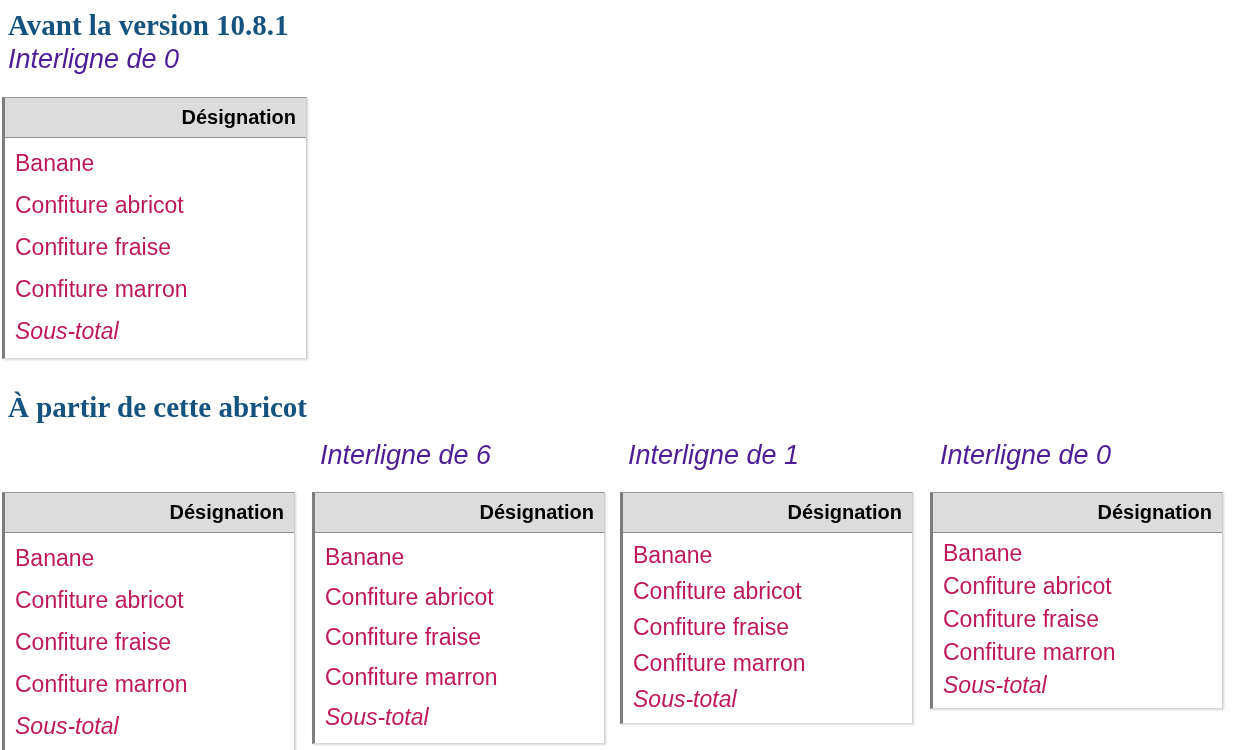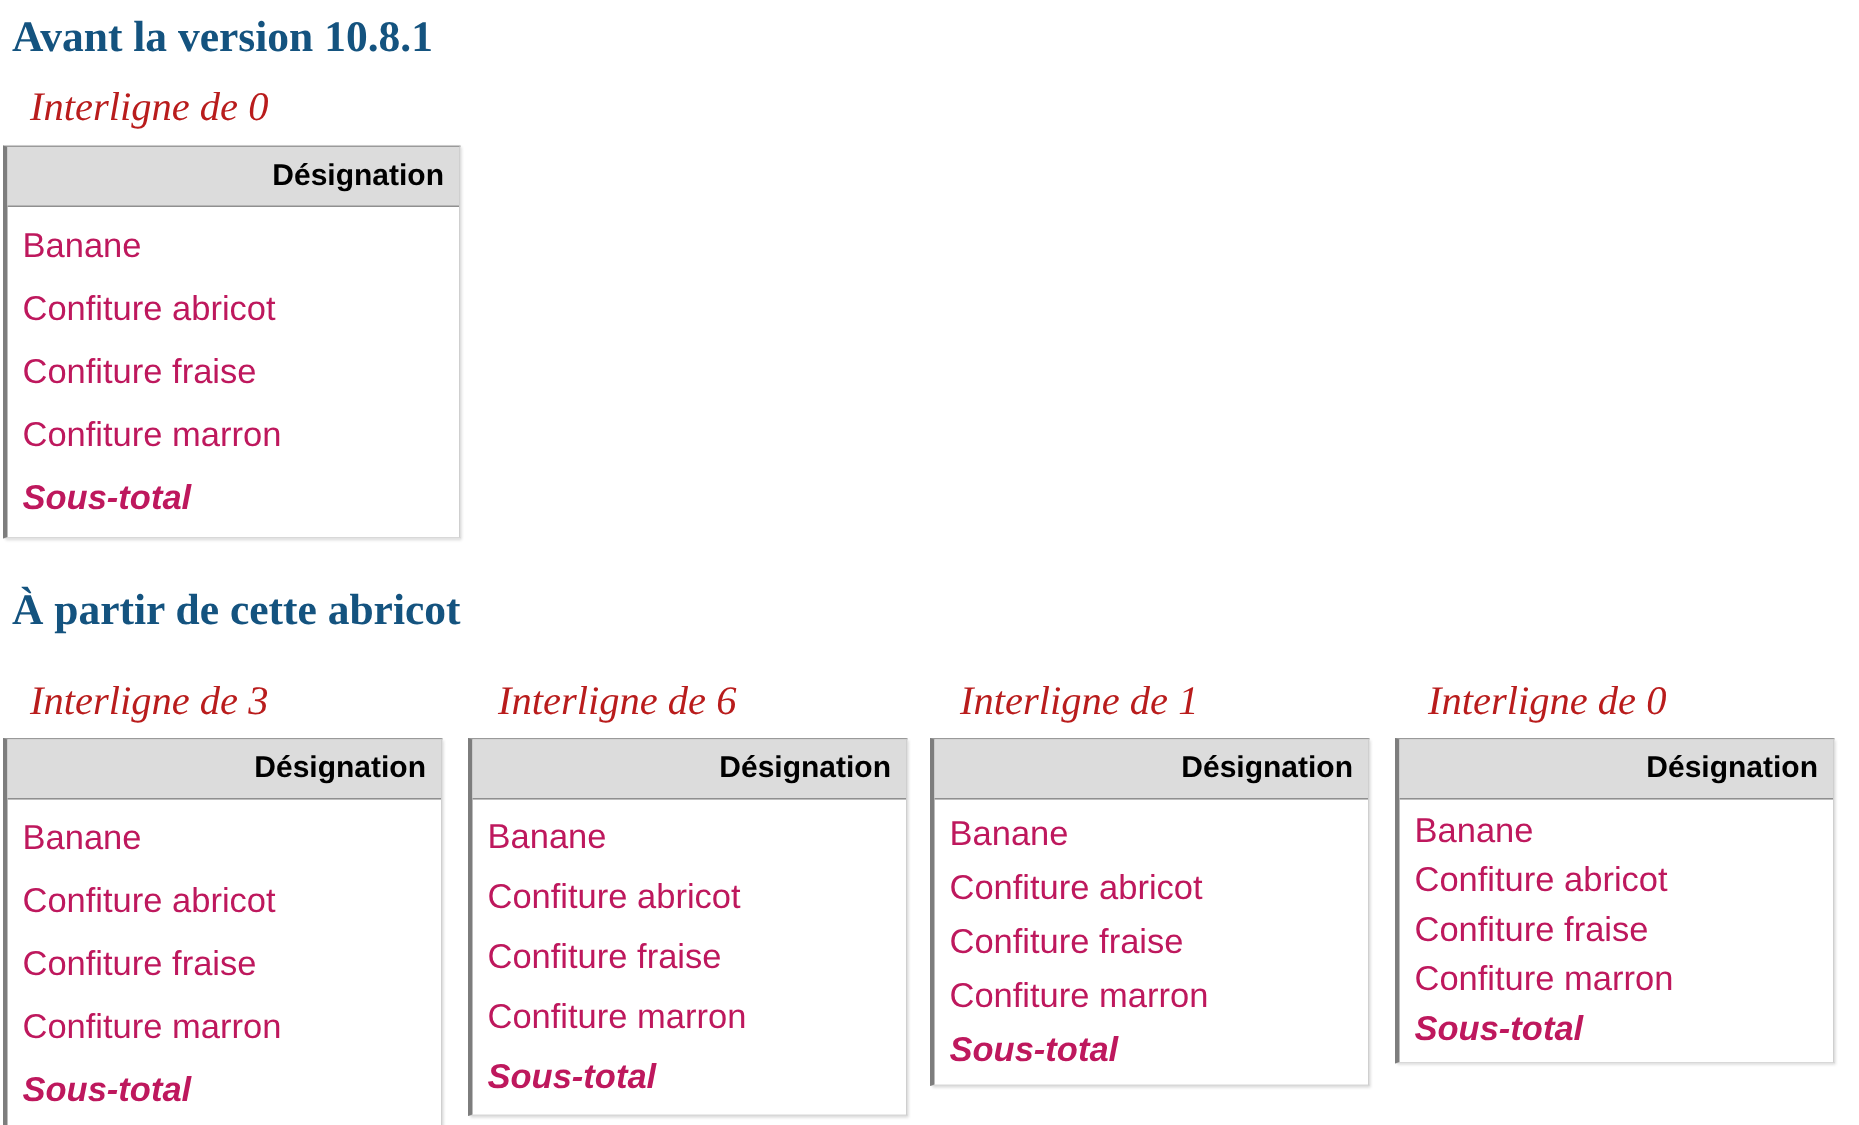--- a/index.html
+++ b/index.html
@@ -29,27 +29,27 @@
   .section-title {
     font-family: "Liberation Serif", serif;
     font-weight: bold;
     font-size: 29px;
     line-height: 1.18;
     color: #14537f;
     margin: 0;
     white-space: nowrap;
   }
   .section-subtitle {
-    font-family: Liberation Serif, serif;
+    font-family: Liberation Sans, sans-serif;
     font-style: italic;
     font-weight: normal;
     font-size: 27px;
     line-height: 1.18;
-    color: #b91c1c;
-    margin: 12px;
+    color: #4c1d95;
+    margin: 0;
     white-space: nowrap;
   }
 
   
   .tbl {
     box-sizing: border-box;
     background: #ffffff;
     border-top: 1px solid #9a9a9a;
     border-right: 1px solid #cfcfcf;
     border-bottom: 1px solid #d8d8d8;
@@ -72,21 +72,21 @@
     padding: 4px 10px 6px 10px;
     box-sizing: border-box;
   }
   .tbl .row {
     font-size: 23px;
     color: #be185d;
     white-space: nowrap;
     text-align: left;
   }
   .tbl .row.total {
-    font-weight: bold;
+    font-weight: normal;
     font-style: italic;
   }
 
   
   #legacy-title { position: absolute; left: 8px;  top: 8px; }
   #legacy-sub   { position: absolute; left: 8px;  top: 44px; }
 
   #table-legacy {
     position: absolute;
     left: 2px;
@@ -132,21 +132,20 @@
       <div class="row">Banane</div>
       <div class="row">Confiture abricot</div>
       <div class="row">Confiture fraise</div>
       <div class="row">Confiture marron</div>
       <div class="row total">Sous-total</div>
     </div>
   </div>
 
   <h2 id="new-title" class="section-title">À partir de cette abricot</h2>
 
-  <h3 id="sub-3" class="col-sub section-subtitle">Interligne de 3</h3>
   <div id="table-3" class="col-tbl tbl">
     <div class="thead">Désignation</div>
     <div class="tbody">
       <div class="row">Banane</div>
       <div class="row">Confiture abricot</div>
       <div class="row">Confiture fraise</div>
       <div class="row">Confiture marron</div>
       <div class="row total">Sous-total</div>
     </div>
   </div>

